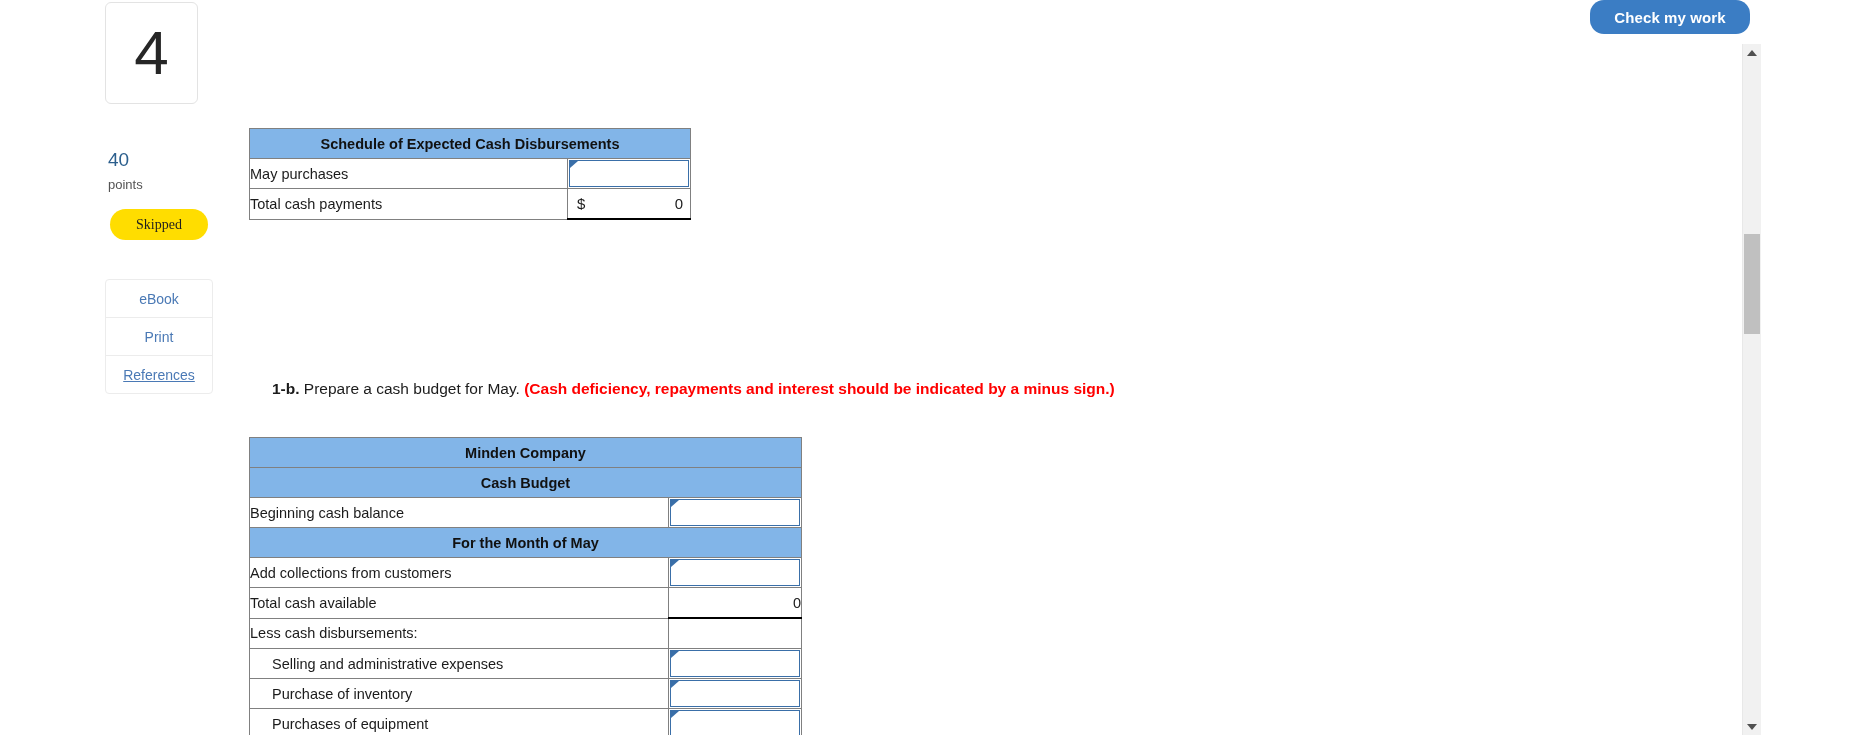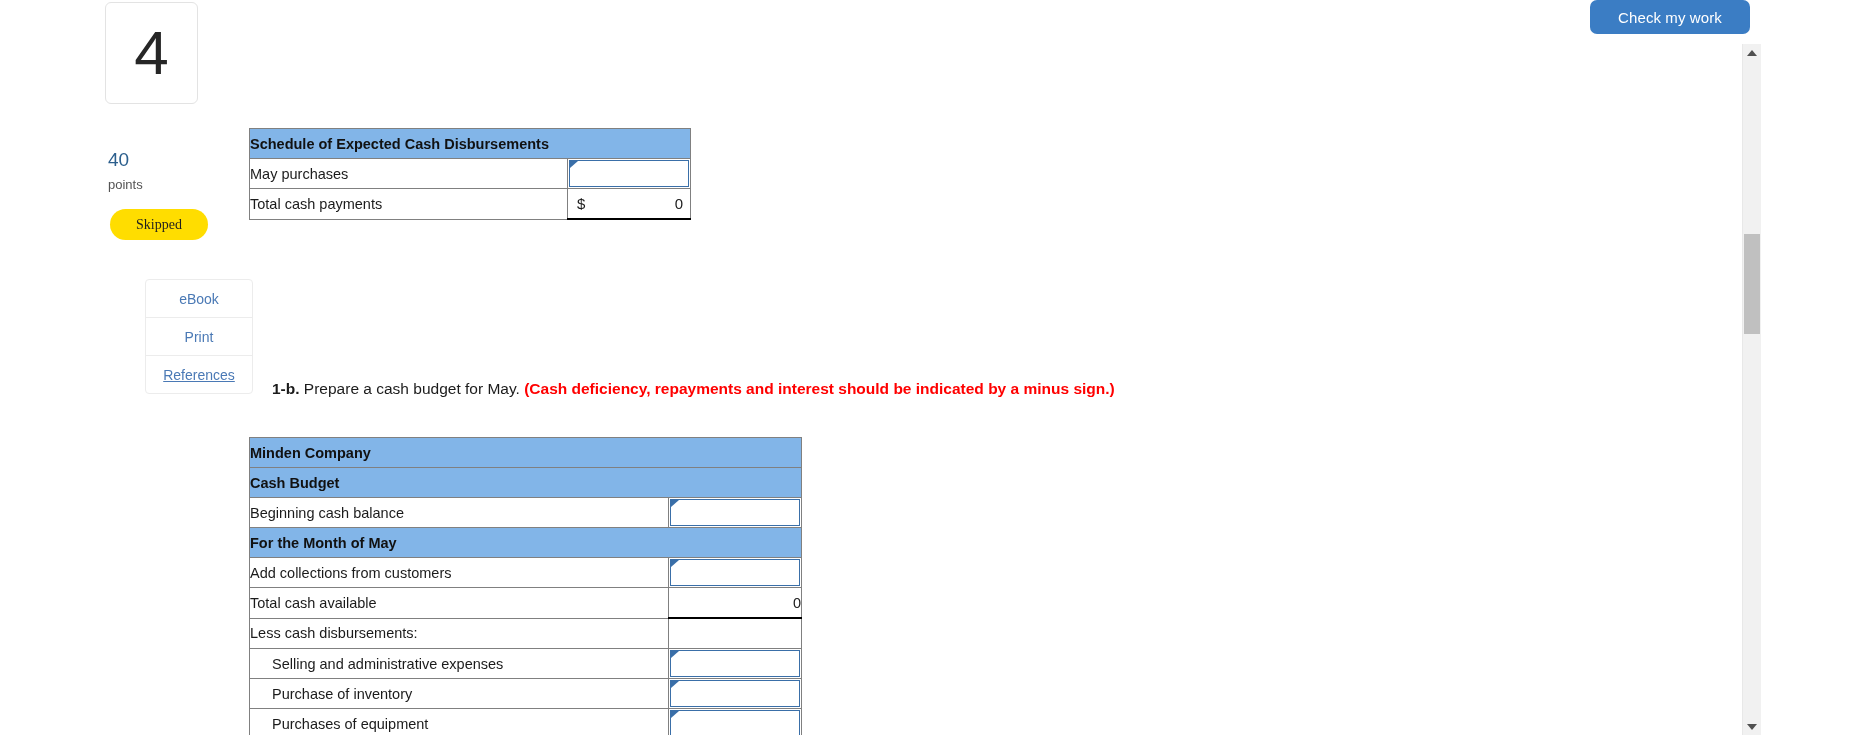--- a/index.html
+++ b/index.html
@@ -19,23 +19,23 @@
   
   .check-work-btn {
     position: absolute;
     left: 1590px;
     top: 0px;
     width: 160px;
     height: 34px;
     background: #3B7DC4;
     color: #ffffff;
     font-size: 15px;
-    font-weight: normal;
+    font-weight: bold;
     border: none;
-    border-radius: 7px;
+    border-radius: 14px;
     display: flex;
     align-items: center;
     justify-content: center;
     letter-spacing: .1px;
     cursor: pointer;
     font-family: "Liberation Sans", sans-serif;
   }
 
   
   .scrollbar {
@@ -131,21 +131,20 @@
 
   .rail-links {
     position: absolute;
     left: 105px;
     top: 279px;
     width: 106px;
     border: 1px solid #ececec;
     border-radius: 4px;
     background: #ffffff;
     overflow: hidden;
-    margin-left: 40px;
   }
   .rail-link {
     height: 37px;
     display: flex;
     align-items: center;
     justify-content: center;
     font-size: 14px;
     color: #4a79b5;
     border-bottom: 1px solid #ececec;
     cursor: pointer;
@@ -163,20 +162,21 @@
   .wtable td {
     border: 1px solid #808080;
     padding: 0;
     height: 29px;
     font-size: 14.5px;
     color: #1b1b1b;
     vertical-align: middle;
   }
   .wtable td.hdr {
     background: #82B5E8;
+    text-align: center;
     font-weight: bold;
     font-size: 14.5px;
     color: #111111;
     margin-top: 22px;
   }
   .lbl {
     padding-left: 6px;
     white-space: nowrap;
   }
   .lbl.indent { padding-left: 22px; }

